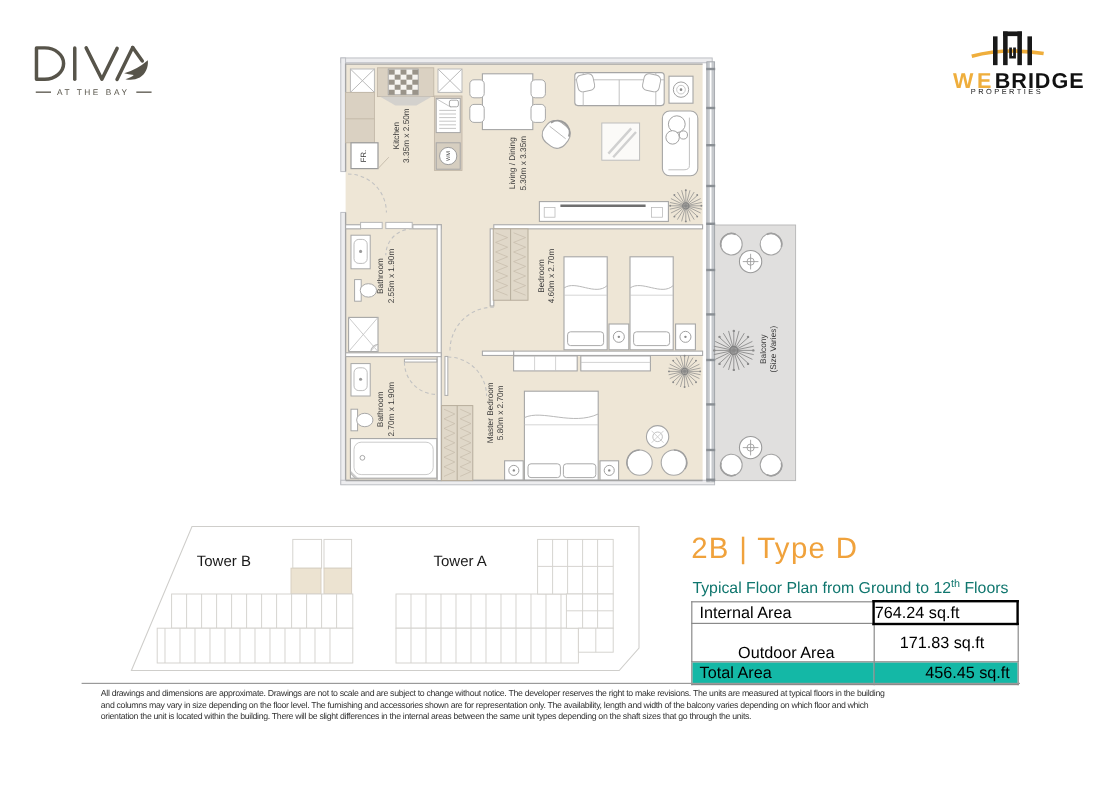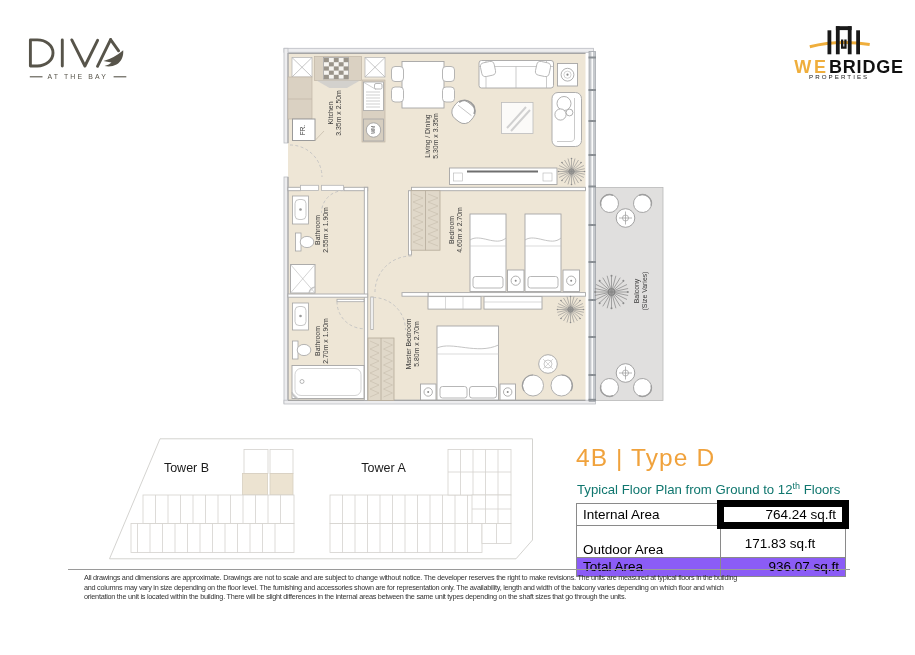--- a/index.html
+++ b/index.html
@@ -538,39 +538,39 @@
   <rect x="470" y="523.5" width="29" height="20"></rect>
   <path d="M484.5,523.5 V543.5" fill="none"></path>
 </g>
 
 <text x="174.5" y="471.5" font-size="12.5" fill="#1a1a1a" text-anchor="middle">Tower B</text>
 
 <text x="371.5" y="471.5" font-size="12.5" fill="#1a1a1a" text-anchor="middle">Tower A</text>
 </svg>
 </div>
 
-<div class="abs" style="left:576px;top:446px;font-size:24.5px;letter-spacing:1.1px;color:#f0a23c;line-height:1;">4B | Type D</div>
+<div class="abs" style="left:576px;top:446px;font-size:24.5px;letter-spacing:1.1px;color:#f0a23c;line-height:1;">2B | Type D</div>
 
 <div class="abs" style="left:577px;top:481px;font-size:13.2px;color:#0f766e;line-height:1.2;">Typical Floor Plan from Ground to 12<sup style="font-size:9px;">th</sup> Floors</div>
 
 <table class="abs" style="left:576px;top:500px;width:273px;border-collapse:collapse;font-size:13.5px;color:#000;" cellspacing="0">
 
   <tbody>
       <tr style="height:18.5px;">
         <td style="border:1px solid #8a8a8a;padding:0 0 0 6px;">Internal Area</td>
-        <td style="border:7px solid #000000;padding:0 6px 0 0;text-align:right;width:112px;">764.24 sq.ft</td>
+        <td style="border:2px solid #000000;padding:0 6px 0 0;text-align:left;width:112px;">764.24 sq.ft</td>
       </tr>
 
   <tr style="height:18.5px;">
-        <td style="border:1px solid #8a8a8a;padding:16px 0 0 6px;">Outdoor Area</td>
+        <td style="border:1px solid #8a8a8a;padding:16px 0 0 6px;text-align:center;">Outdoor Area</td>
         <td style="border:1px solid #8a8a8a;padding:0 6px 0 0;text-align:center;">171.83 sq.ft</td>
       </tr>
 
-  <tr style="height:18.5px;background:#8b5cf6;">
+  <tr style="height:18.5px;background:#14b8a6;">
         <td style="border:1px solid #8a8a8a;padding:0 0 0 6px;">Total Area</td>
-        <td style="border:1px solid #8a8a8a;padding:0 6px 0 0;text-align:right;">936.07 sq.ft</td>
+        <td style="border:1px solid #8a8a8a;padding:0 6px 0 0;text-align:right;">456.45 sq.ft</td>
       </tr>
 </tbody>
   </table>
 
 <div class="abs" style="left:68px;top:569px;width:782px;height:1px;background:#9a9a9a;"></div>
 
 <div class="abs" style="left:84px;top:573px;font-size:7.3px;letter-spacing:-0.27px;line-height:9.6px;color:#333;white-space:nowrap;">All drawings and dimensions are approximate. Drawings are not to scale and are subject to change without notice. The developer reserves the right to make revisions. The units are measured at typical floors in the building<br>and columns may vary in size depending on the floor level. The furnishing and accessories shown are for representation only. The availability, length and width of the balcony varies depending on which floor and which<br>orientation the unit is located within the building. There will be slight differences in the internal areas between the same unit types depending on the shaft sizes that go through the units.</div>
 
 </body></html>

